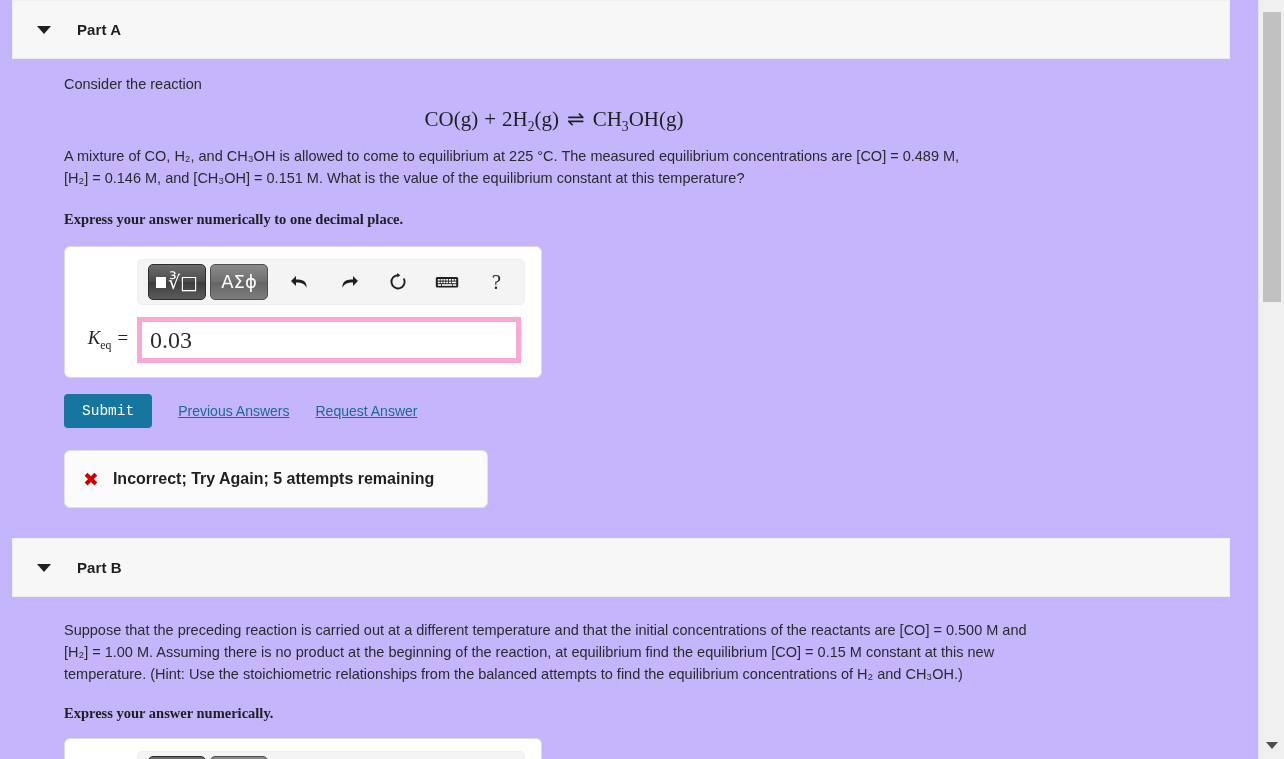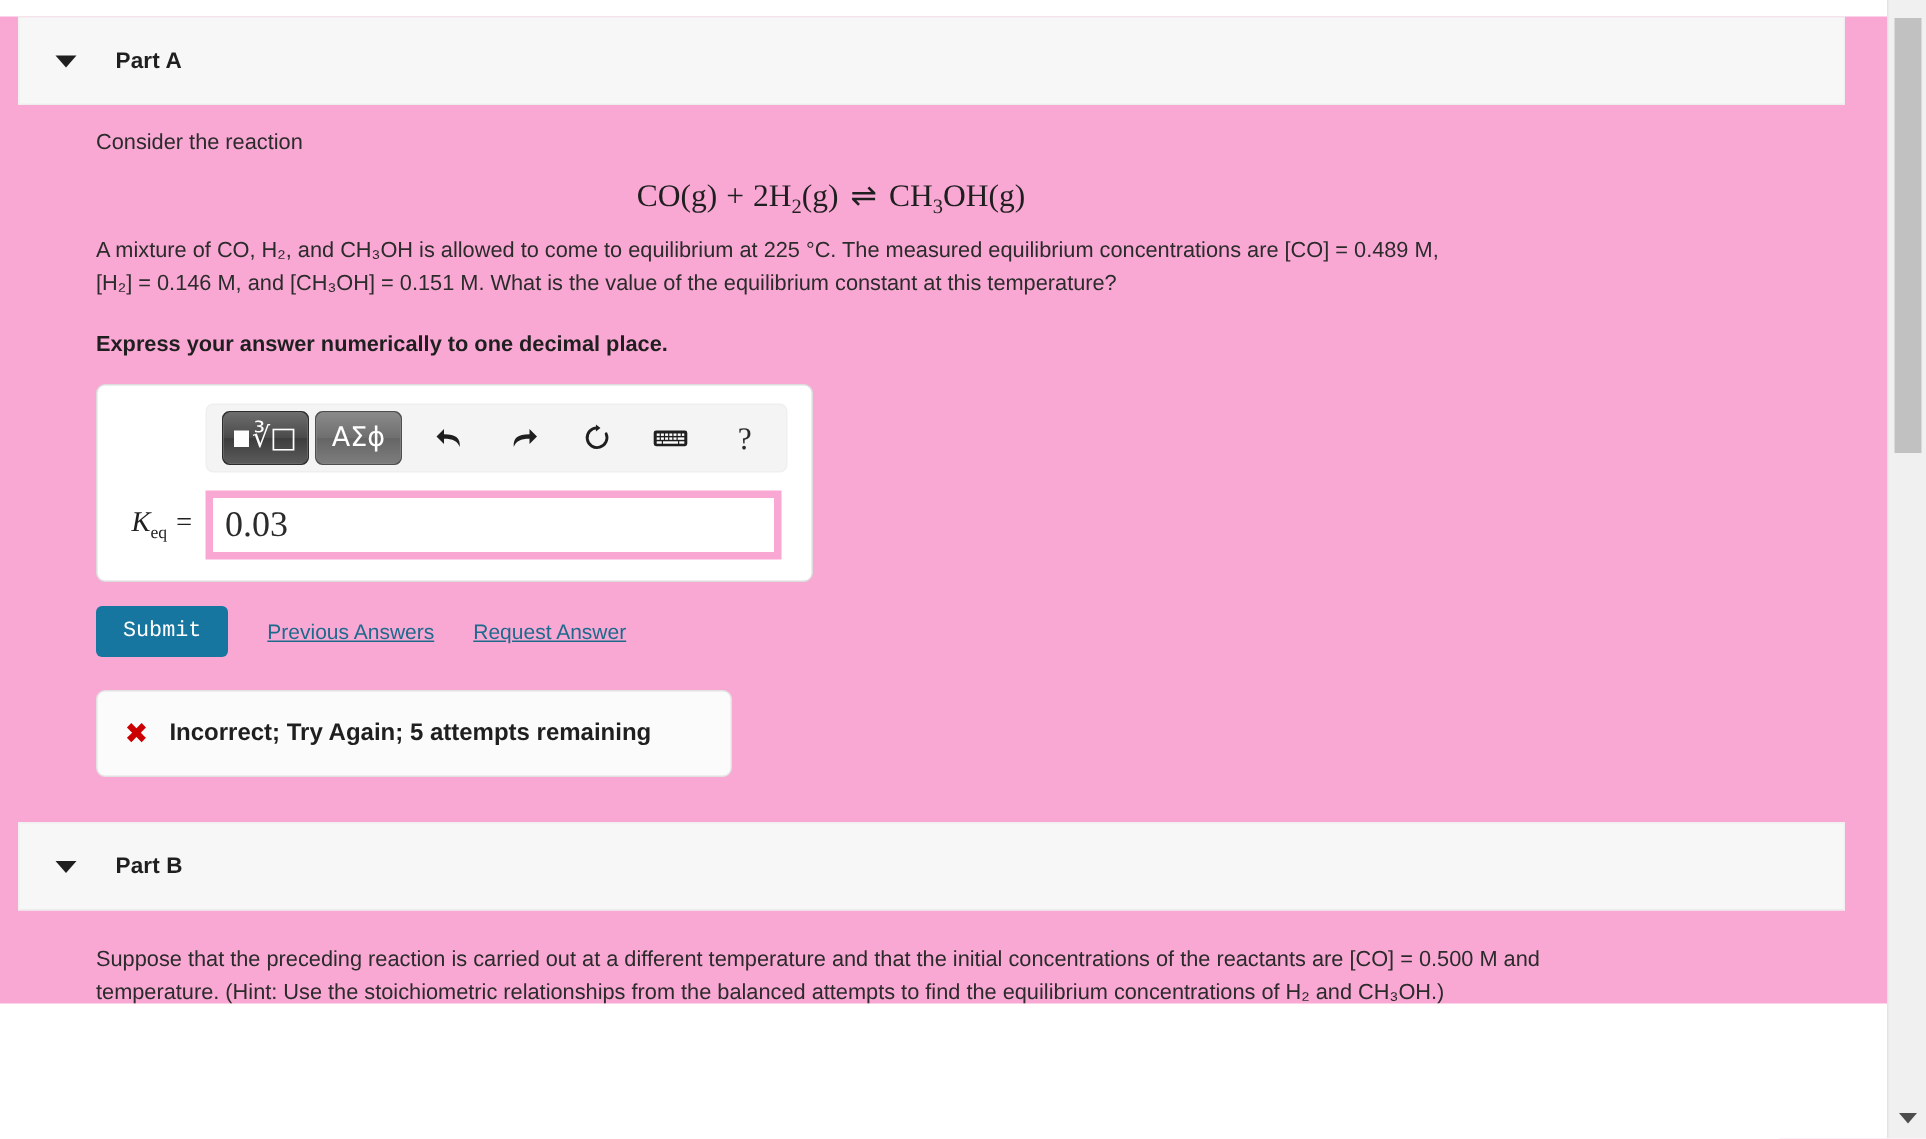--- a/index.html
+++ b/index.html
@@ -11,24 +11,24 @@
     overflow: hidden;
   }
   #page {
     position: relative;
     width: 1284px; height: 759px;
     background: #ffffff;
     overflow: hidden;
   }
   .viewport {
     position: absolute;
-    left: 0; top: 11px;
-    width: 1258px; height: 658px;
+    left: 0; top: 0;
+    width: 1258px; height: 759px;
     overflow: hidden;
-    background: #f9a8d4;
+    background: #c4b5fd;
   }
 
   
   .part-header {
     position: relative;
     margin: 0 0 0 12px;
     width: 1218px;
     background: #f7f7f7;
     border: 1px solid #f0f0f0;
     border-bottom: 1px solid #ededed;
@@ -67,20 +67,21 @@
     font-size: 21px;
     color: #1f1f1f;
     margin: 12px 0 10px 0;
     padding-right: 190px;
   }
   .eqline sub { font-size: 65%; }
   .bold-instr {
     font-size: 14.5px;
     font-weight: bold;
     color: #1f1f1f;
+    font-family: Liberation Serif, serif;
   }
 
   
   .answer-box {
     border: 1px solid #dcdcdc;
     border-radius: 6px;
     background: #fff;
     width: 478px;
     padding: 12px 14px 14px 14px;
   }
@@ -350,20 +351,21 @@
     </div>
 
     <div class="part-header" style="margin-top:30px;text-align:right;">
       <div class="caret"></div>
       <div class="part-title">Part B</div>
     </div>
 
     <div class="part-body" style="padding-top:22px;">
       <div class="prose">
         <div>Suppose that the preceding reaction is carried out at a different temperature and that the initial concentrations of the reactants are [CO] = 0.500 M and</div>
+        <div>[H₂] = 1.00 M. Assuming there is no product at the beginning of the reaction, at equilibrium find the equilibrium [CO] = 0.15 M constant at this new</div>
         <div>temperature. (Hint: Use the stoichiometric relationships from the balanced attempts to find the equilibrium concentrations of H₂ and CH₃OH.)</div>
       </div>
 
       <div class="bold-instr" style="margin-top:20px;">Express your answer numerically.</div>
 
       <div class="answer-box" style="margin-top:16px;">
         <div class="mq-toolbar">
           <div class="tb-btn">
             
             

